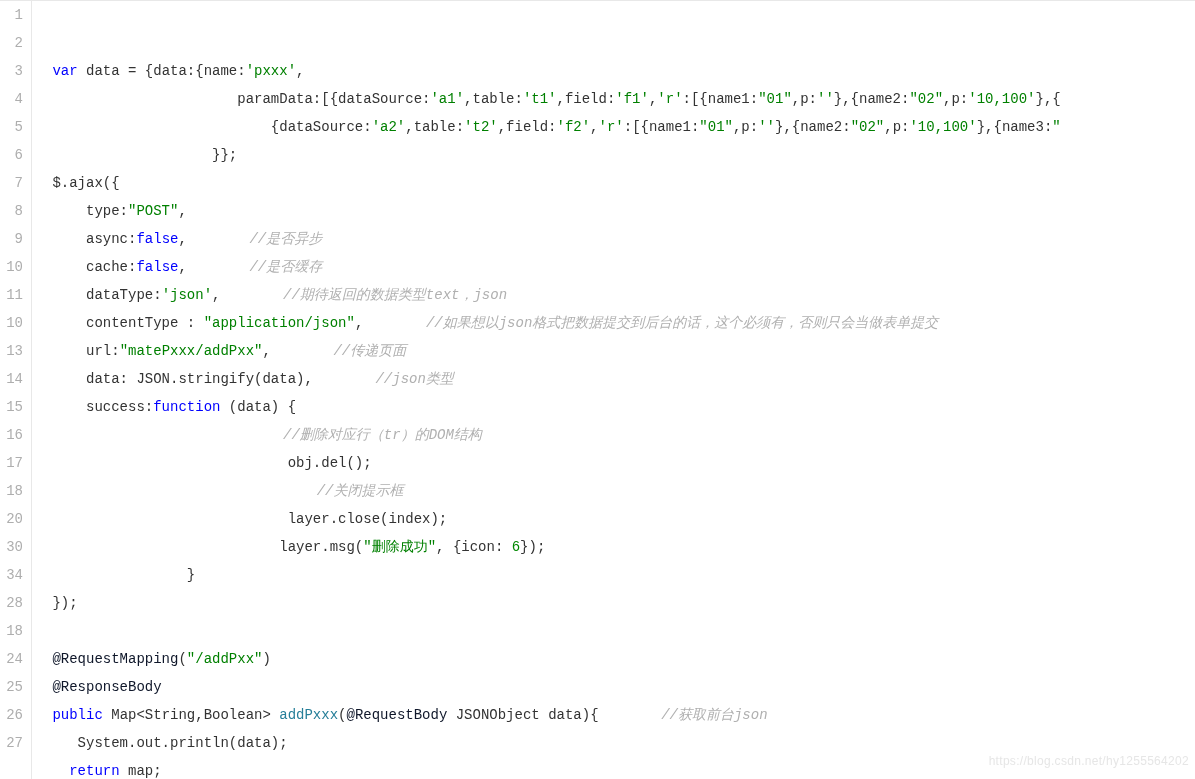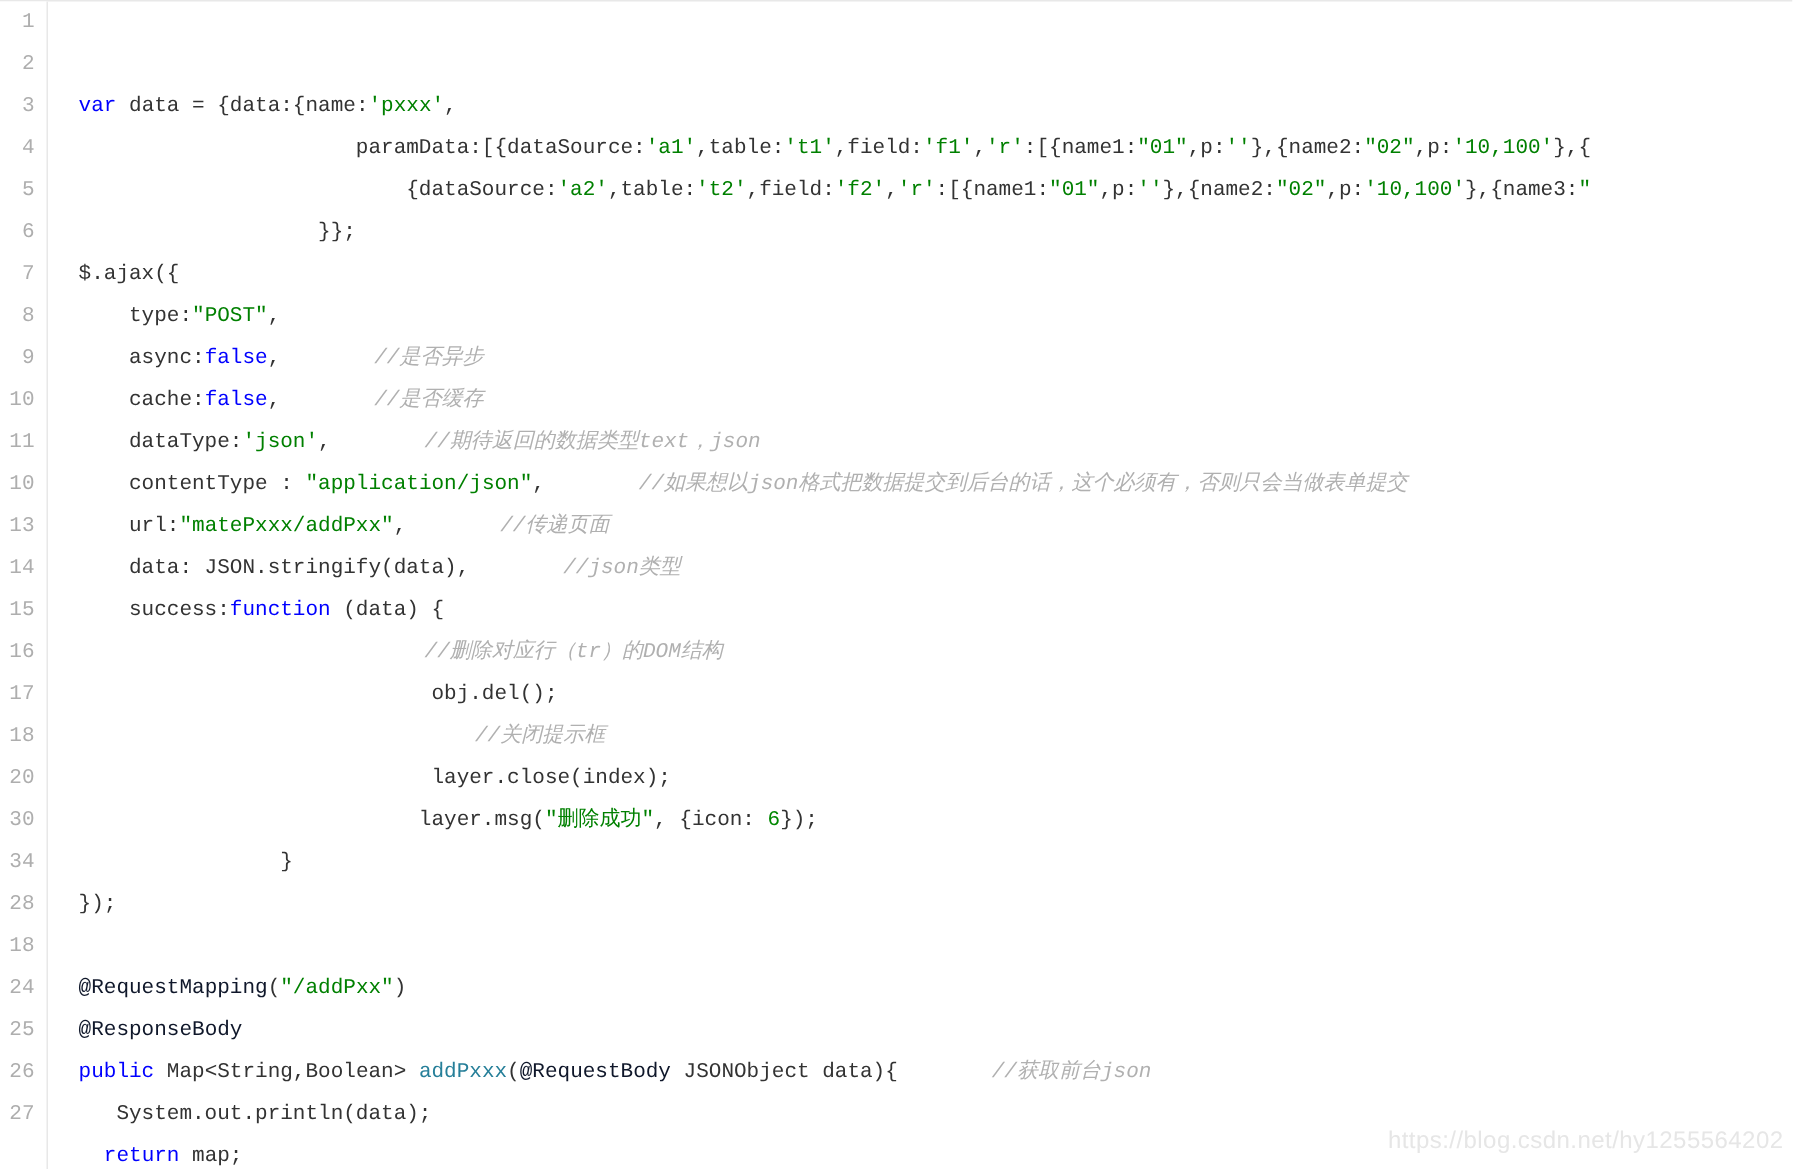--- a/index.html
+++ b/index.html
@@ -39,21 +39,21 @@
   .tok-cmt  { color: #b0b0b0; font-style: italic; margin-left: 29px; }
   .tok-bool { color: #0000ff; }
   .tok-anno { color: #0f172a; }
   .tok-fn   { color: #267f99; }
   .tok-num  { color: #008800; }
   .watermark {
     position: absolute;
     right: 6px;
     bottom: 4px;
     color: #e6e6e6;
-    font-size: 16px;
+    font-size: 12px;
     letter-spacing: 0.3px;
     pointer-events: none;
     font-family: Arial, sans-serif;
   }
 </style>
 </head>
 <body>
 
 <div class="code-container">
   <div class="gutter" id="gutter">

